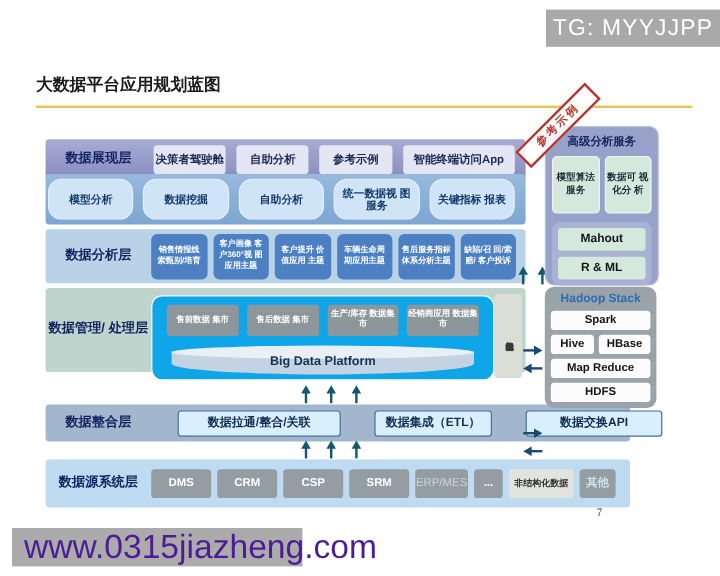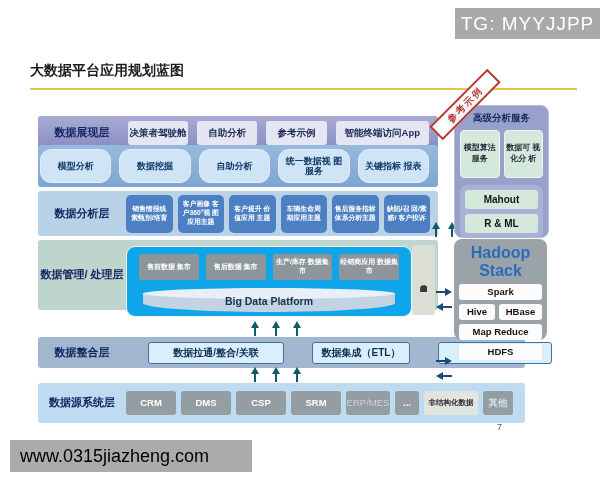--- a/index.html
+++ b/index.html
@@ -3,22 +3,22 @@
 <meta charset="utf-8">
 <style>
   html,body{margin:0;padding:0;}
   body{width:600px;height:480px;background:#ffffff;position:relative;overflow:hidden;
        font-family:"Liberation Sans","DejaVu Sans",sans-serif;-webkit-font-smoothing:antialiased;}
   .abs{position:absolute;}
 
   
   .tg-badge{left:455px;top:8px;width:145px;height:31px;background:#a9a9a9;color:#fff;
             font-size:19px;display:flex;align-items:center;justify-content:center;letter-spacing:1px;}
-  .site-mark{left:10px;top:440px;width:232px;height:32px;background:#ababab;color:#000000;
-             font-size:18px;line-height:32px;padding-left:10px;}
+  .site-mark{left:10px;top:440px;width:232px;height:32px;background:#ababab;color:#4c1d95;
+             font-size:28px;line-height:32px;padding-left:10px;}
 
   .slide-title{left:30px;top:62px;font-size:14px;font-weight:bold;color:#1b1b1b;}
   .title-rule{left:30px;top:88px;width:547px;height:2px;background:#e6c352;}
   .page-num{left:497px;top:422px;font-size:9px;color:#555;}
 
   
   .stamp{left:424px;top:95px;width:78px;height:15px;transform:rotate(-45deg);
          border:2px solid #b3382e;background:rgba(255,255,255,.88);color:#b3382e;
          font-size:9.5px;font-weight:bold;text-align:center;line-height:15px;letter-spacing:2px;z-index:5;}
 
@@ -92,21 +92,21 @@
   .adv-s{flex:1;background:#d5e8dc;border:1px solid #eef3ee;border-radius:4px;height:46px;
          display:flex;align-items:center;justify-content:center;text-align:center;
          font-size:8px;font-weight:bold;color:#1f2937;line-height:1.35;padding:0 1px;}
   .adv-tools{margin:7px 5px 0;background:#a9b2d5;border-radius:7px;padding:5px;}
   .tool{background:#d5e8dc;border-radius:3px;height:19px;line-height:19px;text-align:center;
         font-size:10px;font-weight:bold;color:#141414;}
   .tool + .tool{margin-top:5px;}
 
   .hadoop{left:454px;top:239px;width:93px;height:101px;background:#9aa3a7;border-radius:8px;
           padding:3px 5px;box-sizing:border-box;}
-  .hd-title{margin:2px 0 0;text-align:center;font-size:16px;font-weight:bold;color:#2b6cb8;}
+  .hd-title{margin:2px 0 0;text-align:center;font-size:10px;font-weight:bold;color:#2b6cb8;}
   .hd-box{background:#fcfcfc;border-radius:3px;height:16px;line-height:16px;font-size:9.5px;
           font-weight:bold;color:#141414;text-align:center;margin-top:4px;}
   .hd-row{display:flex;gap:4px;margin-top:4px;}
   .hd-row .hd-box{margin-top:0;}
   .hd-hive{width:36px;}.hd-hbase{flex:1;}
 
   
   .arr-up{position:relative;width:10px;height:15px;display:inline-block;}
   .arr-up::before{content:'';position:absolute;left:50%;transform:translateX(-50%);top:0;
     border-left:4px solid transparent;border-right:4px solid transparent;border-bottom:7px solid #14586e;}
@@ -200,22 +200,22 @@
 
 <div class="arr-group" style="left:250px;top:367px;">
   <span class="arr-up"></span>
   <span class="arr-up"></span>
   <span class="arr-up"></span>
 </div>
 
 <div class="layer row-sources">
   <div class="layer-label">数据源系统层</div>
   <div class="items">
+    <div class="src src-std">DMS</div>
     <div class="src src-std">CRM</div>
-    <div class="src src-std">DMS</div>
     <div class="src src-std">CSP</div>
     <div class="src src-std">SRM</div>
     <div class="src src-dim">ERP/MES</div>
     <div class="src src-dots">...</div>
     <div class="src src-unstruct">非结构化数据</div>
     <div class="src src-other">其他</div>
   </div>
 </div>
 
 <div class="arr-group" style="left:431px;top:222px;gap:6px;">

